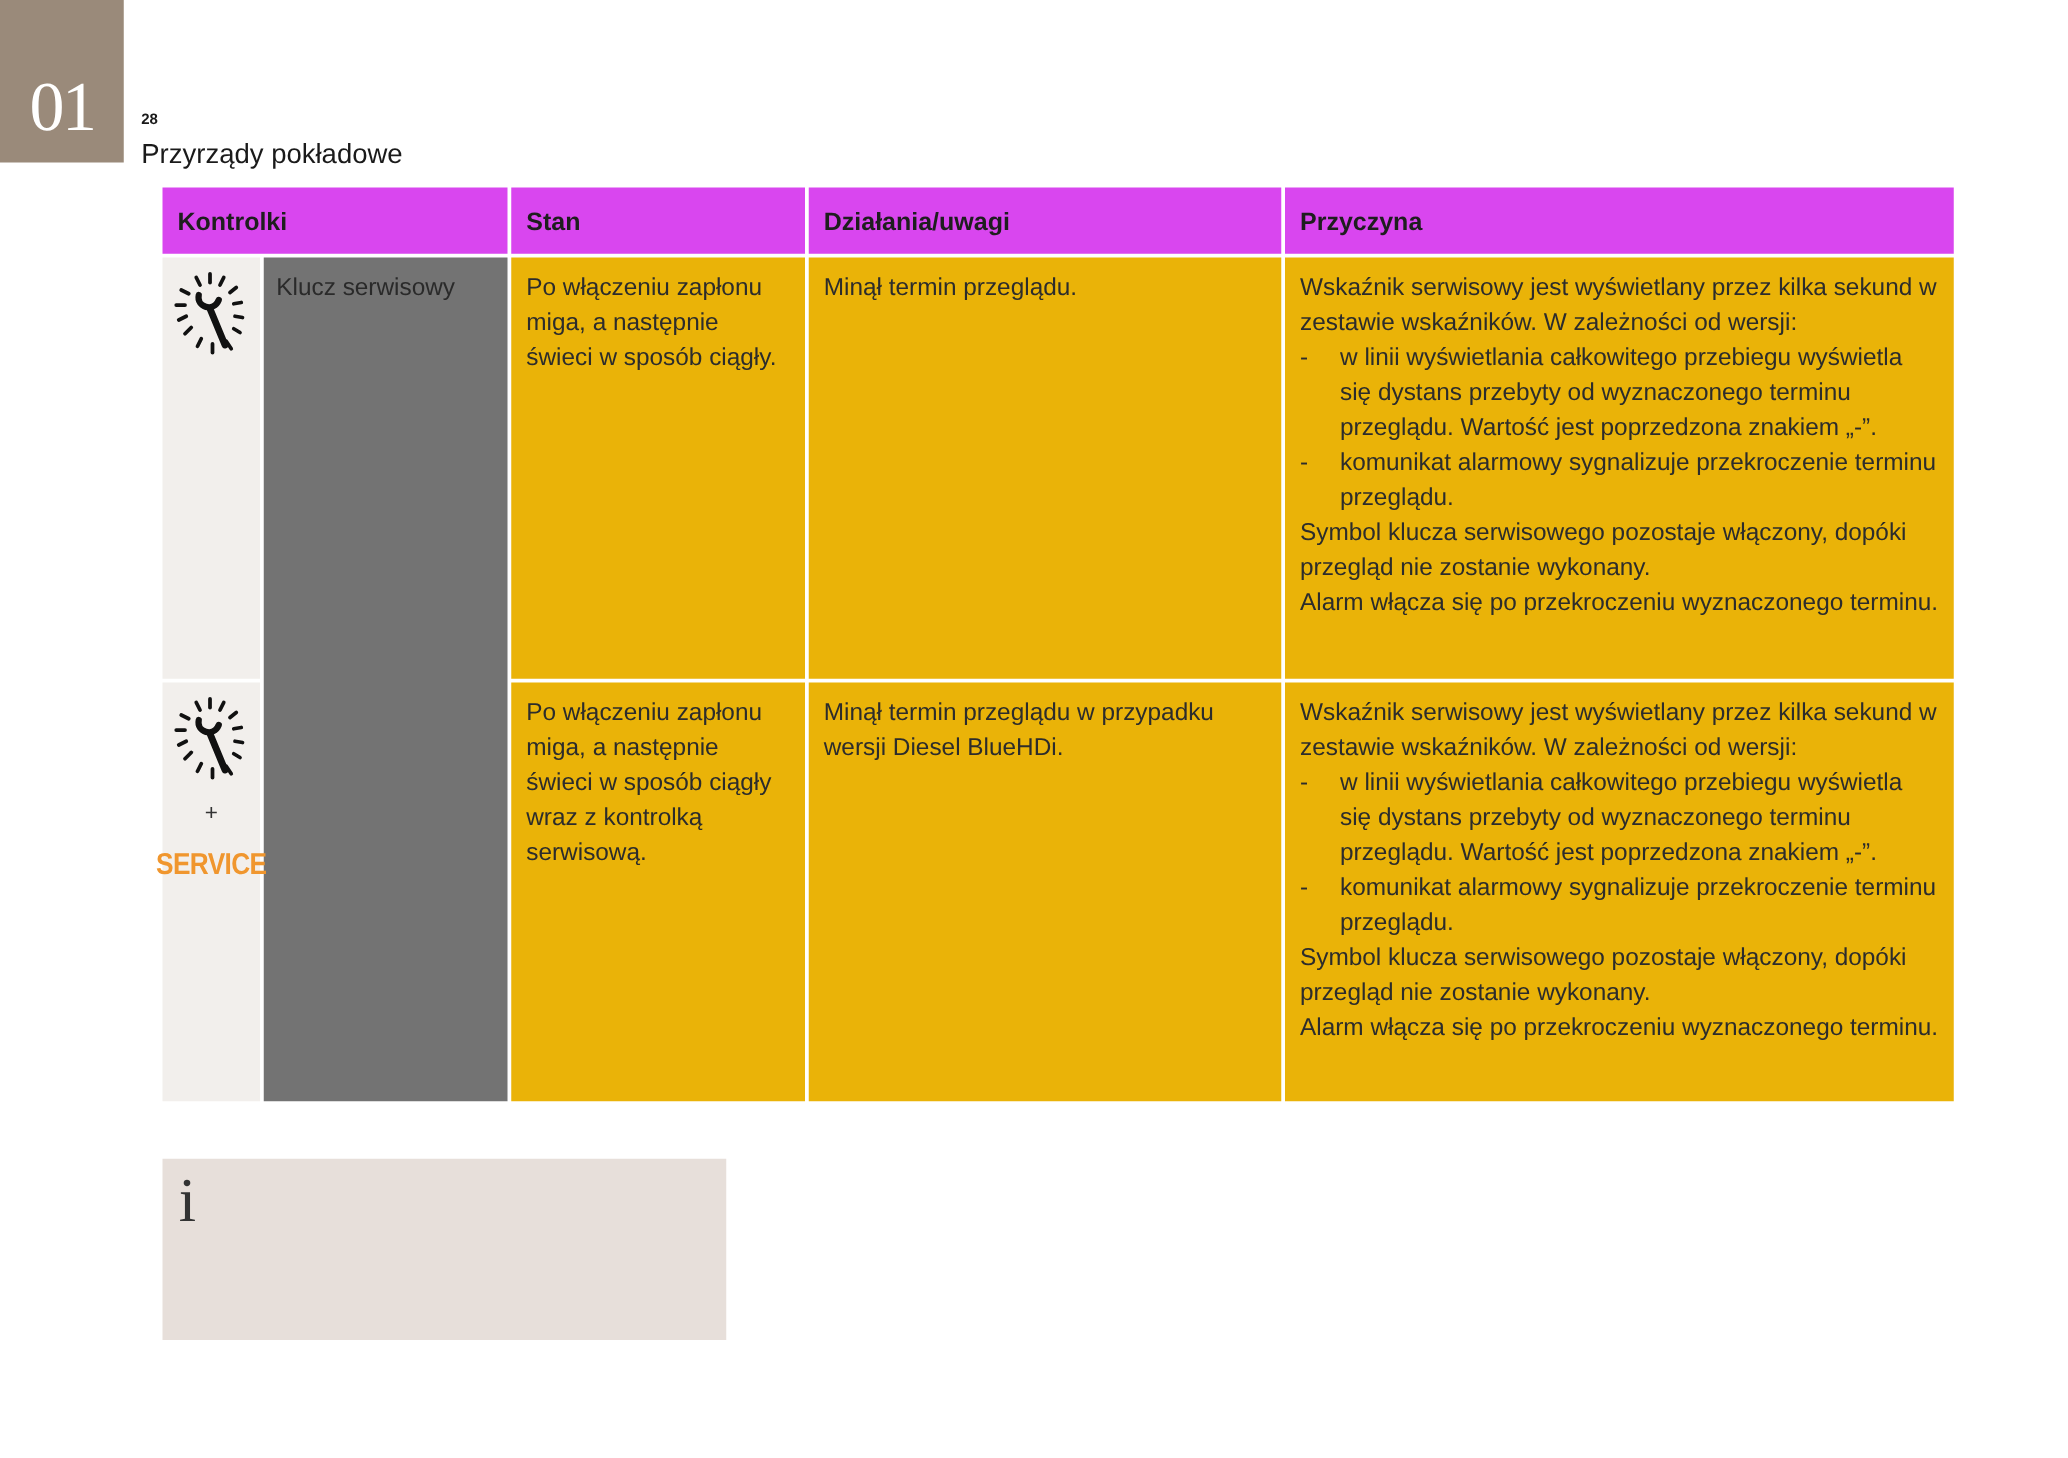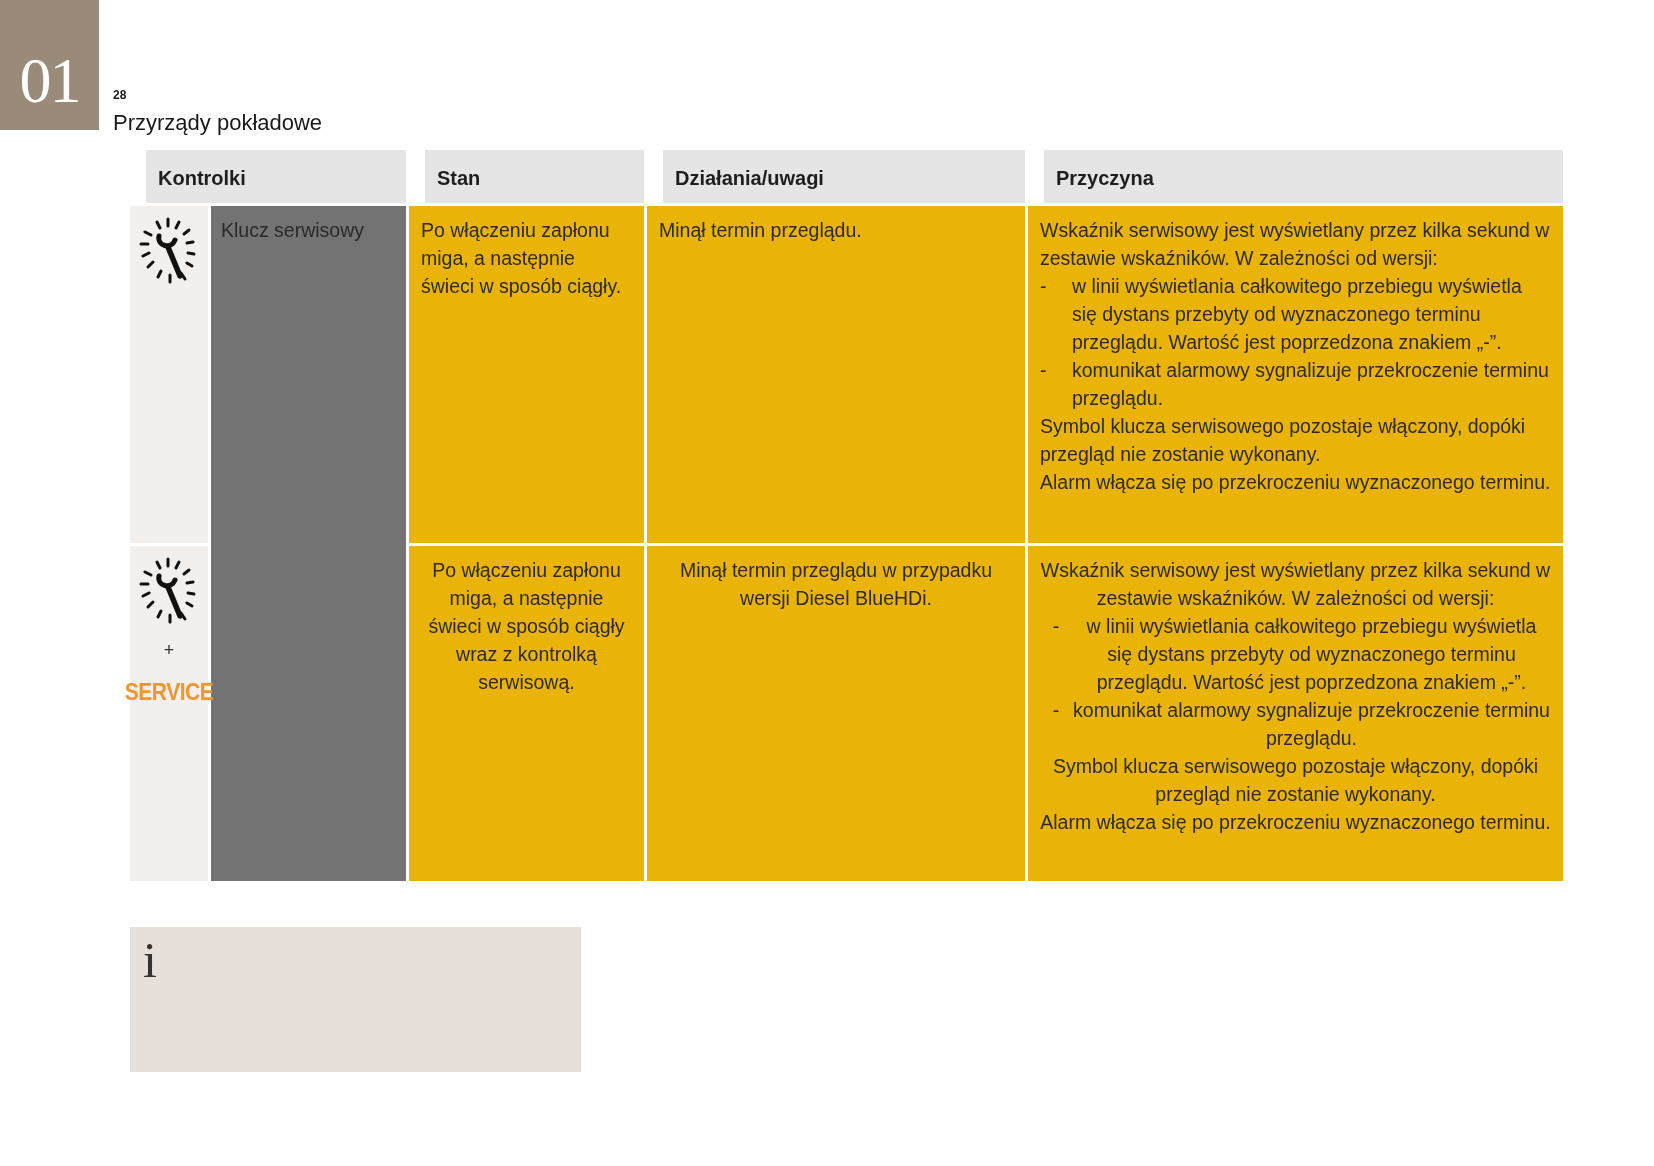--- a/index.html
+++ b/index.html
@@ -2,50 +2,50 @@
 <html><head>
   <meta charset="utf-8">
   <style>
     * { box-sizing: border-box; margin: 0; padding: 0; }
     html, body { width: 1654px; height: 1166px; background: #ffffff; overflow: hidden; }
     body { position: relative; font-family: "Liberation Sans", sans-serif; color: #2a2a2a; }
 
     .chapter-tab {
       position: absolute; left: 0; top: 0; width: 99px; height: 130px;
       background: #9a8a7a; color: #ffffff;
-      font-family: "Liberation Serif", serif; font-size: 64px; font-weight: 300;
+      font-family: "Liberation Serif", serif; font-size: 56px; font-weight: 300;
       display: flex; align-items: flex-end; justify-content: center;
       padding-bottom: 12px; letter-spacing: -2px;
     }
     .page-number {
       position: absolute; left: 113px; top: 88px;
       font-size: 12px; font-weight: bold; color: #1a1a1a;
     }
     .section-title {
       position: absolute; left: 113px; top: 110px;
       font-size: 22px; color: #1a1a1a;
     }
 
     .table {
       position: absolute; left: 130px; top: 150px; width: 1433px;
       display: grid;
       grid-template-columns: 78px 195px 235px 378px 535px;
       column-gap: 3px; row-gap: 3px;
       font-size: 19.5px; line-height: 28px;
     }
     .th {
-      background: #e5e5e5; height: 53px; font-weight: bold; color: #1e1e1e;
-      padding: 14px 12px 0 12px; font-size: 20px; margin-left: 16px;
+      background: #d946ef; height: 53px; font-weight: bold; color: #1e1e1e;
+      padding: 14px 12px 0 12px; font-size: 20px;
     }
     .th.kontrolki { grid-column: 1 / span 2; }
     .cell { background: #eab308; padding: 10px 12px 14px 12px; color: #2c2c2c; }
     .icon-cell { background: #f2efec; display: flex; flex-direction: column; align-items: center; padding-top: 10px; }
     .name-cell { background: #737373; grid-row: 2 / span 2; grid-column: 2; padding: 10px 10px; }
     .row1 { height: 337px; }
-    .row2 { height: 335px; text-align: center; }
+    .row2 { height: 335px; }
 
     .bullet { display: flex; }
     .bullet .dash { width: 32px; flex-shrink: 0; }
     .plus { font-size: 18px; margin-top: 4px; color: #333; }
     .service-text {
       color: #f0962e; font-weight: bold; font-size: 21px; margin-top: 14px;
       letter-spacing: -0.5px; transform: scaleY(1.15);
     }
 
     .info-box {

